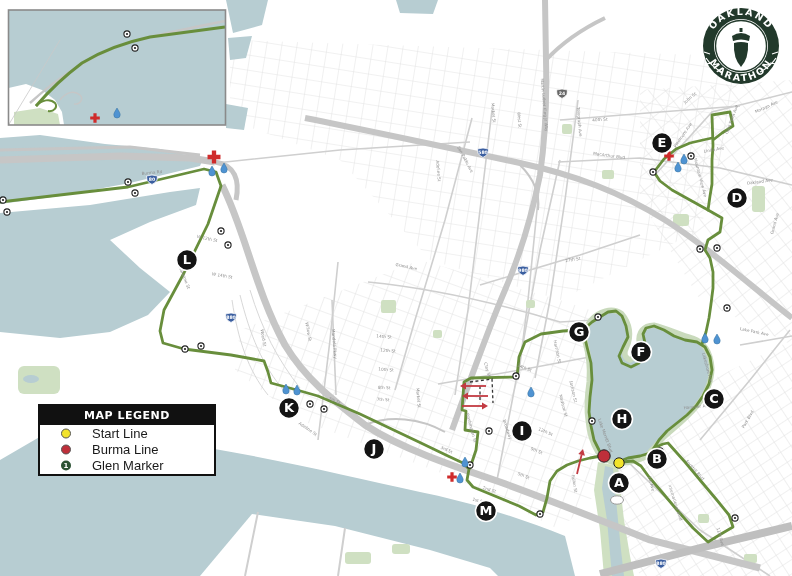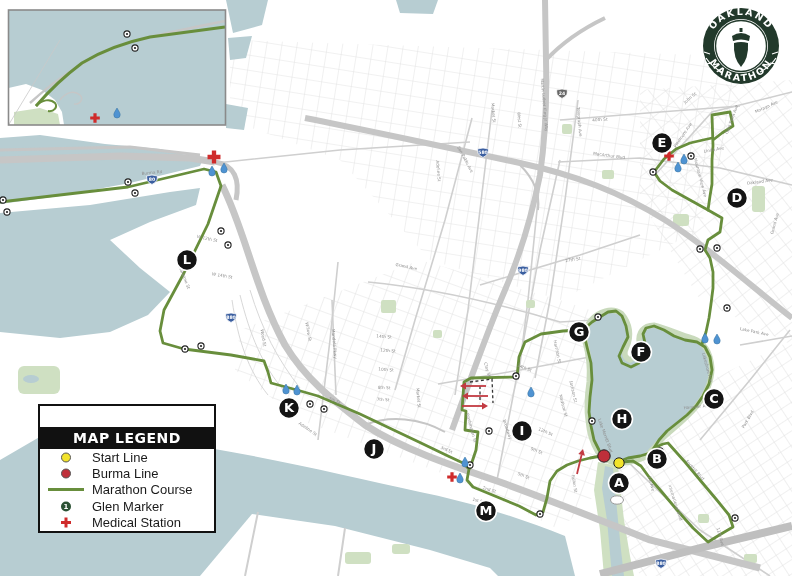--- a/index.html
+++ b/index.html
@@ -6,21 +6,21 @@
   #stage{position:relative;width:792px;height:576px;overflow:hidden;background:#fff;
          font-family:"Liberation Sans",sans-serif;}
   #map-svg{position:absolute;left:0;top:0;}
   .street-label{fill:#8f8f8f;font-family:"DejaVu Sans",sans-serif;}
   .letter-text{fill:#fff;font-weight:bold;font-family:"DejaVu Sans",sans-serif;font-size:13px;text-anchor:middle;}
   .logo-arc{fill:#fff;font-family:"DejaVu Sans",sans-serif;font-weight:bold;font-size:9.5px;letter-spacing:2px;}
   
   #legend{position:absolute;left:38px;top:404px;width:178px;background:#fff;
           border:2px solid #111;box-sizing:border-box;}
   #legend-header{background:#111;color:#fff;text-align:center;font-weight:bold;
-          font-size:14px;letter-spacing:.5px;padding:3px 0;font-family:"DejaVu Sans",sans-serif;margin-top:21px;}
+          font-size:11px;letter-spacing:.5px;padding:3px 0;font-family:"DejaVu Sans",sans-serif;}
   .legend-row{display:flex;align-items:center;height:16.4px;}
   .legend-swatch{width:52px;display:flex;justify-content:center;align-items:center;flex:0 0 52px;}
   .legend-label{font-size:13px;color:#1a1a1a;font-weight:400;}
 </style>
 </head>
 <body>
 
 <div id="stage">
   <svg id="map-svg" width="792" height="576" viewBox="0 0 792 576">
     <defs>
@@ -462,36 +462,20 @@
       <span class="legend-swatch">
         <svg width="44" height="13">
             <circle cx="22" cy="6.5" r="4.5" fill="#bf2f3a" stroke="#555" stroke-width="1"></circle>
           </svg>
         </span>
       <span class="legend-label">Burma Line</span>
     </div>
     <div class="legend-row">
       <span class="legend-swatch">
         <svg width="44" height="13">
-            <line x1="4" y1="6.5" x2="40" y2="6.5" stroke="#688e3c" stroke-width="3"></line>
-          </svg>
-        </span>
-      <span class="legend-label">Marathon Course</span>
-    </div>
-    <div class="legend-row">
-      <span class="legend-swatch">
-        <svg width="44" height="13">
             <circle cx="22" cy="6.5" r="5" fill="#2c5234"></circle>
         <text x="22" y="9" text-anchor="middle" fill="#fff" font-size="7" font-weight="bold" font-family="DejaVu Sans">1</text>
           </svg>
         </span>
       <span class="legend-label">Glen Marker</span>
     </div>
-    <div class="legend-row">
-      <span class="legend-swatch">
-        <svg width="44" height="13">
-            <path d="M20.5,1.5 h3 v3.5 h3.5 v3 h-3.5 v3.5 h-3 v-3.5 h-3.5 v-3 h3.5 Z" fill="#cf2b2b"></path>
-          </svg>
-        </span>
-      <span class="legend-label">Medical Station</span>
-    </div>
   </div>
 </div>
 
 </body></html>

